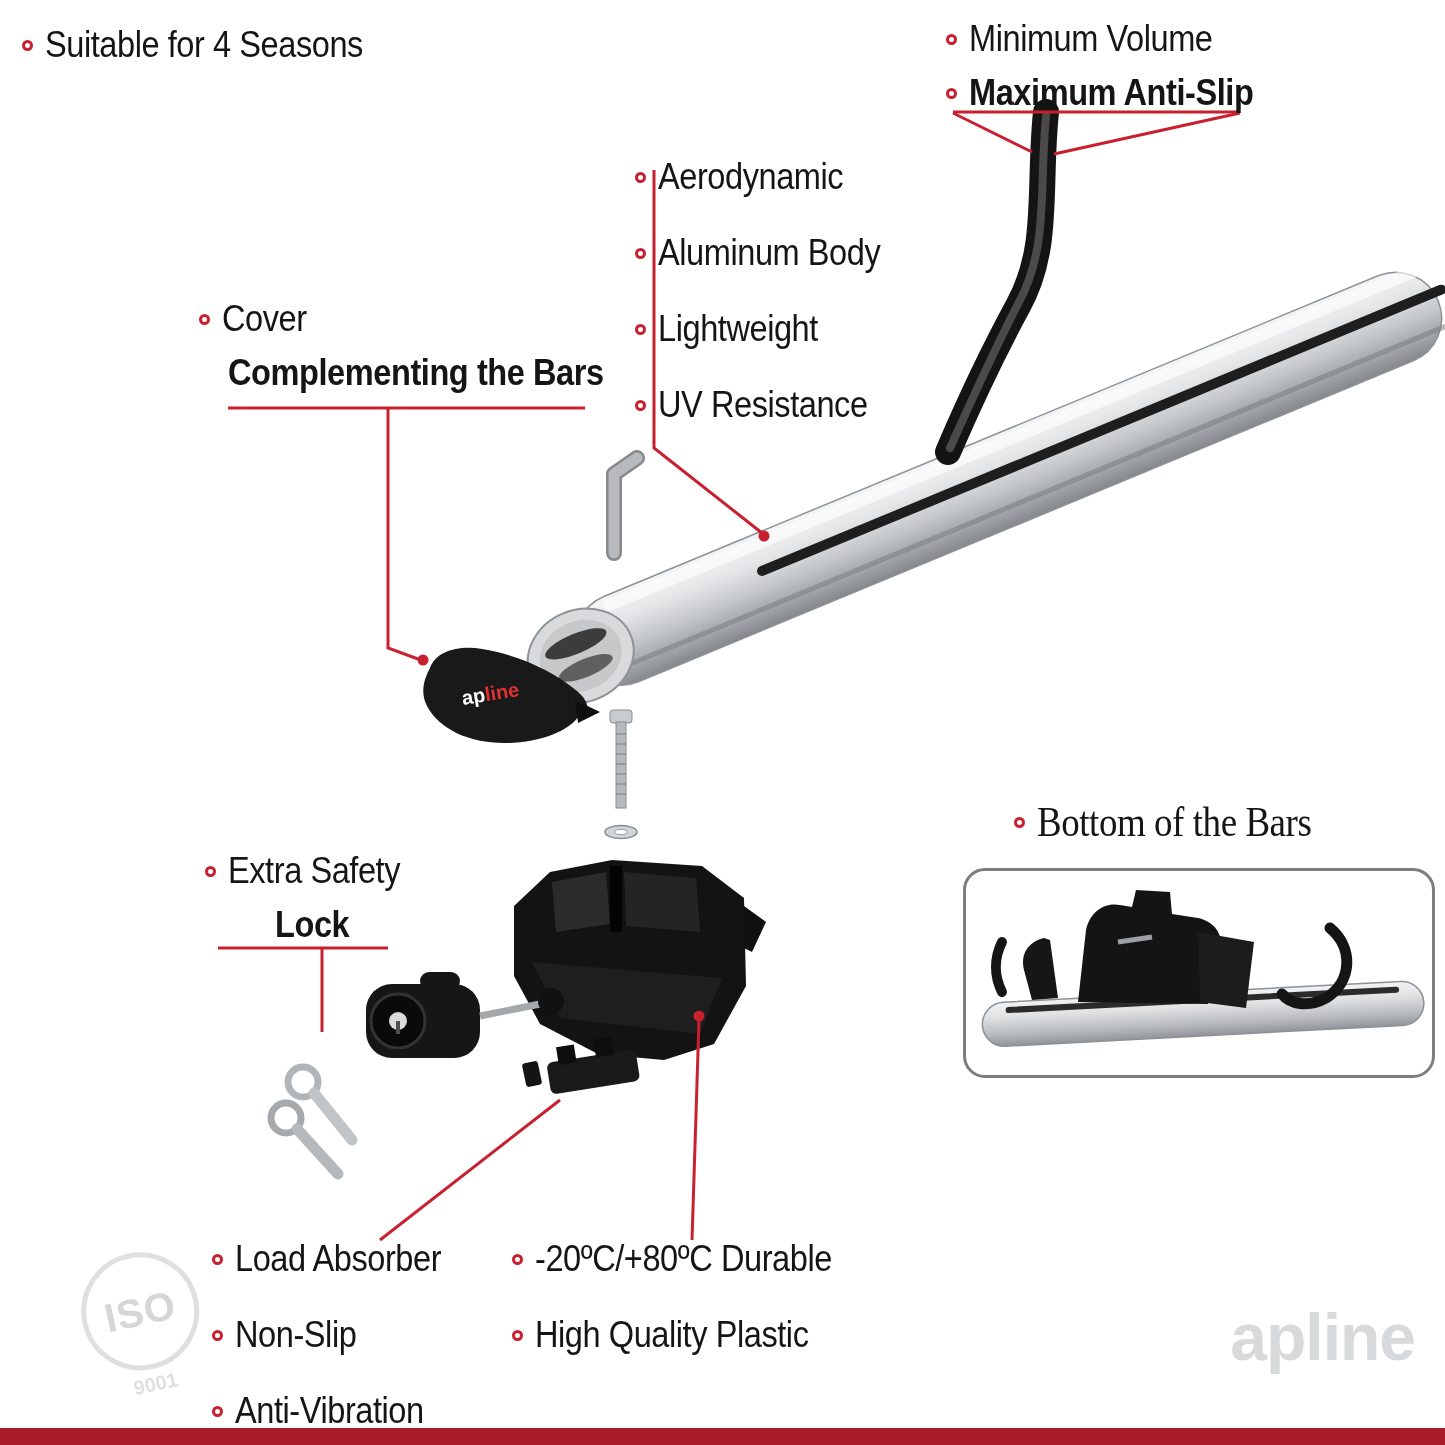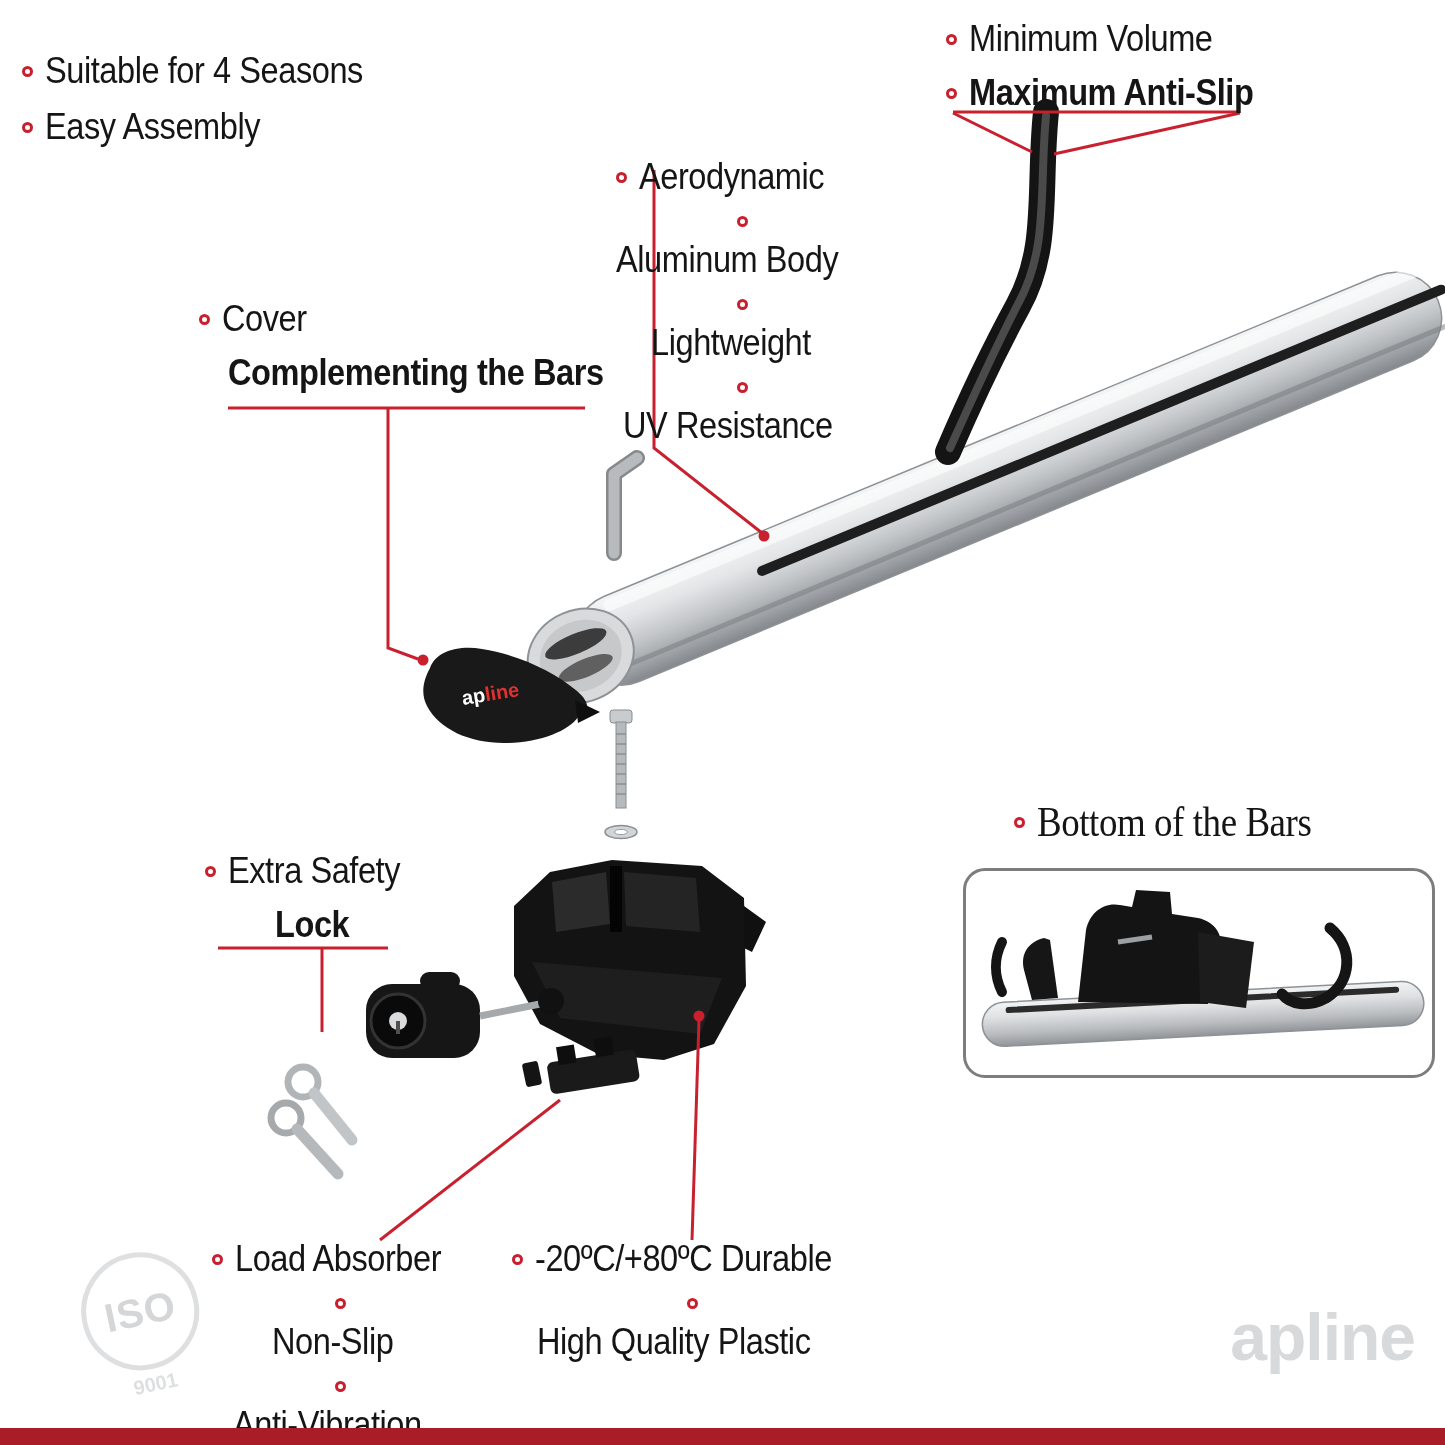--- a/index.html
+++ b/index.html
@@ -14,21 +14,21 @@
   .rl{stroke:var(--accent);stroke-width:3;fill:none;}
   .rd{fill:var(--accent);}
   .feat-list{position:absolute;z-index:2;display:flex;flex-direction:column;}
   .feat{display:flex;align-items:center;gap:12px;color:#151515;}
   .bullet{width:11px;height:11px;border:3px solid var(--accent);border-radius:50%;background:#fff;flex:none;}
   .txt{display:inline-block;transform:scaleX(.88);transform-origin:0 50%;white-space:nowrap;letter-spacing:-.5px;}
   .fs36{font-size:37px;}
   .fs40{font-size:42px;font-family:Liberation Serif, serif;}
   .gap14>*+*{margin-top:14px;}
   .gap12>*+*{margin-top:12px;font-weight:bold;}
-  .gap17>*+*{margin-top:18px;flex-direction:column;}
+  .gap17>*+*{margin-top:34px;}
   .indent{margin-left:29px;}
   .center-l2{margin-left:70px;}
   .view-box{position:absolute;z-index:2;left:963px;top:868px;width:472px;height:210px;border:3px solid #7b7d7f;border-radius:22px;background:transparent;}
   .iso{position:absolute;z-index:2;left:78px;top:1252px;width:130px;text-align:center;color:var(--watermark);transform:rotate(-12deg);opacity:.95;}
   .iso-circle{width:118px;height:118px;margin:0 auto;border:5px solid #dcdee0;border-radius:50%;display:flex;align-items:center;justify-content:center;font-weight:bold;font-size:40px;letter-spacing:1px;color:#d2d4d6;}
   .iso-sub{font-size:20px;margin-top:4px;color:#dcdee0;font-weight:bold;}
   .wm{position:absolute;z-index:2;right:30px;bottom:70px;font-size:66px;font-weight:bold;color:var(--watermark);letter-spacing:-1px;}
   .footer-strip{position:absolute;z-index:3;left:0;right:0;bottom:0;height:17px;background:var(--footer);}
 </style>
 </head>
@@ -146,43 +146,39 @@
       <path class="rl" d="M 388,408 L 388,648 L 418,659"></path>
       <circle class="rd" cx="423" cy="660" r="5.5"></circle>
       <path class="rl" d="M 218,948 L 388,948"></path>
       <path class="rl" d="M 322,948 L 322,1032"></path>
       <path class="rl" d="M 380,1240 L 560,1100"></path>
       <path class="rl" d="M 692,1240 L 699,1020"></path>
       <circle class="rd" cx="699" cy="1016" r="5.5"></circle>
     </g>
   </svg>
 
-  <div class="feat-list gap14" style="left:22px;top:24px;margin-top:26px;">
+  <div class="feat-list gap14" style="left:22px;top:24px;">
     <div class="feat fs36">
         <span class="bullet"></span>
         <span class="txt">Suitable for 4 Seasons</span>
       </div>
-    <div class="feat fs36">
-        <span class="bullet"></span>
-        <span class="txt">Easy Assembly</span>
-      </div>
   </div>
 
   <div class="feat-list gap12" style="left:946px;top:18px;">
     <div class="feat fs36">
         <span class="bullet"></span>
         <span class="txt">Minimum Volume</span>
       </div>
     <div class="feat fs36">
         <span class="bullet"></span>
         <span class="txt">Maximum Anti-Slip</span>
       </div>
   </div>
 
-  <div class="feat-list gap17" style="left:616px;top:156px;">
+  <div class="feat-list gap17" style="left:635px;top:156px;">
     <div class="feat fs36">
         <span class="bullet"></span>
         <span class="txt">Aerodynamic</span>
       </div>
     <div class="feat fs36">
         <span class="bullet"></span>
         <span class="txt">Aluminum Body</span>
       </div>
     <div class="feat fs36">
         <span class="bullet"></span>

